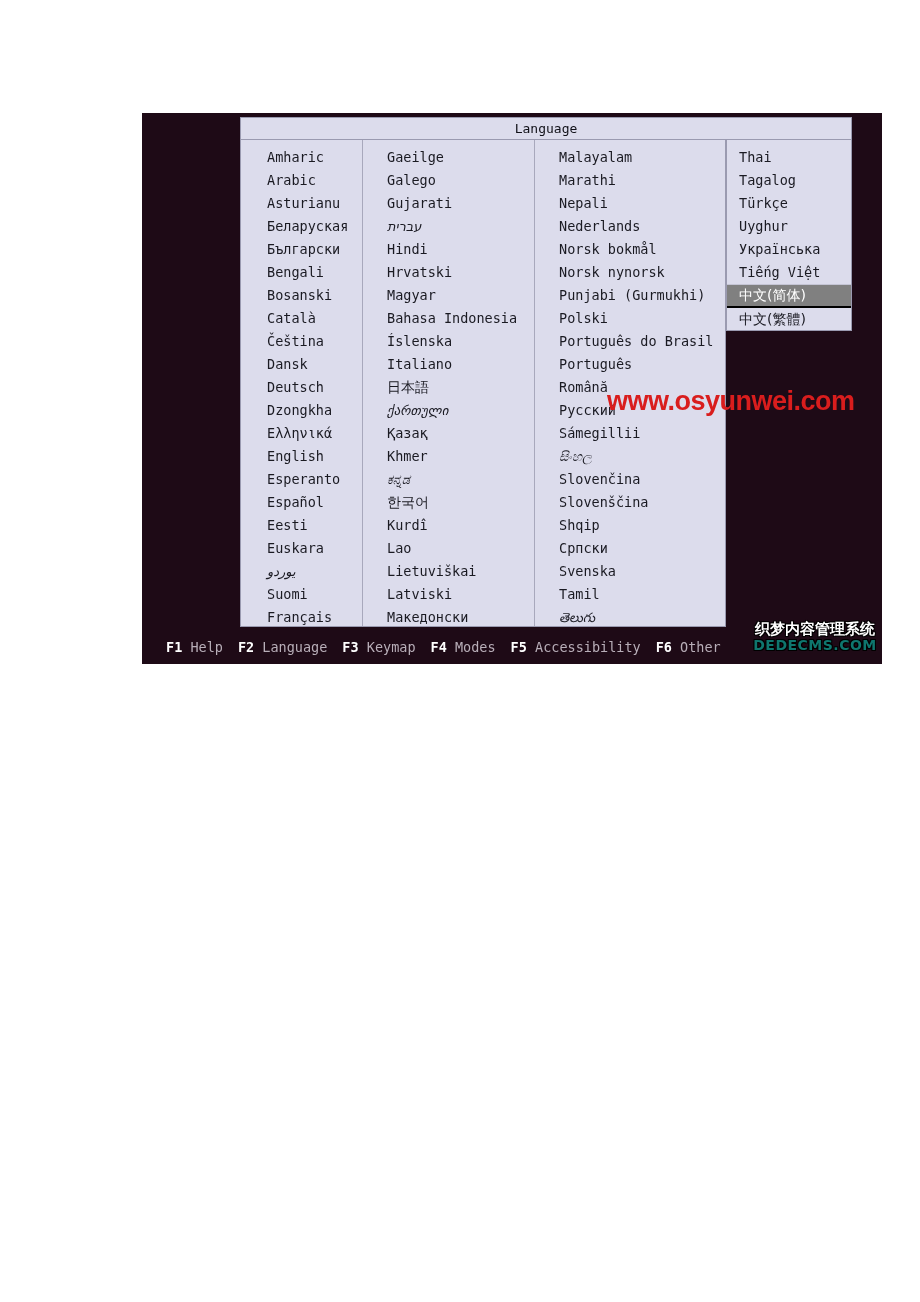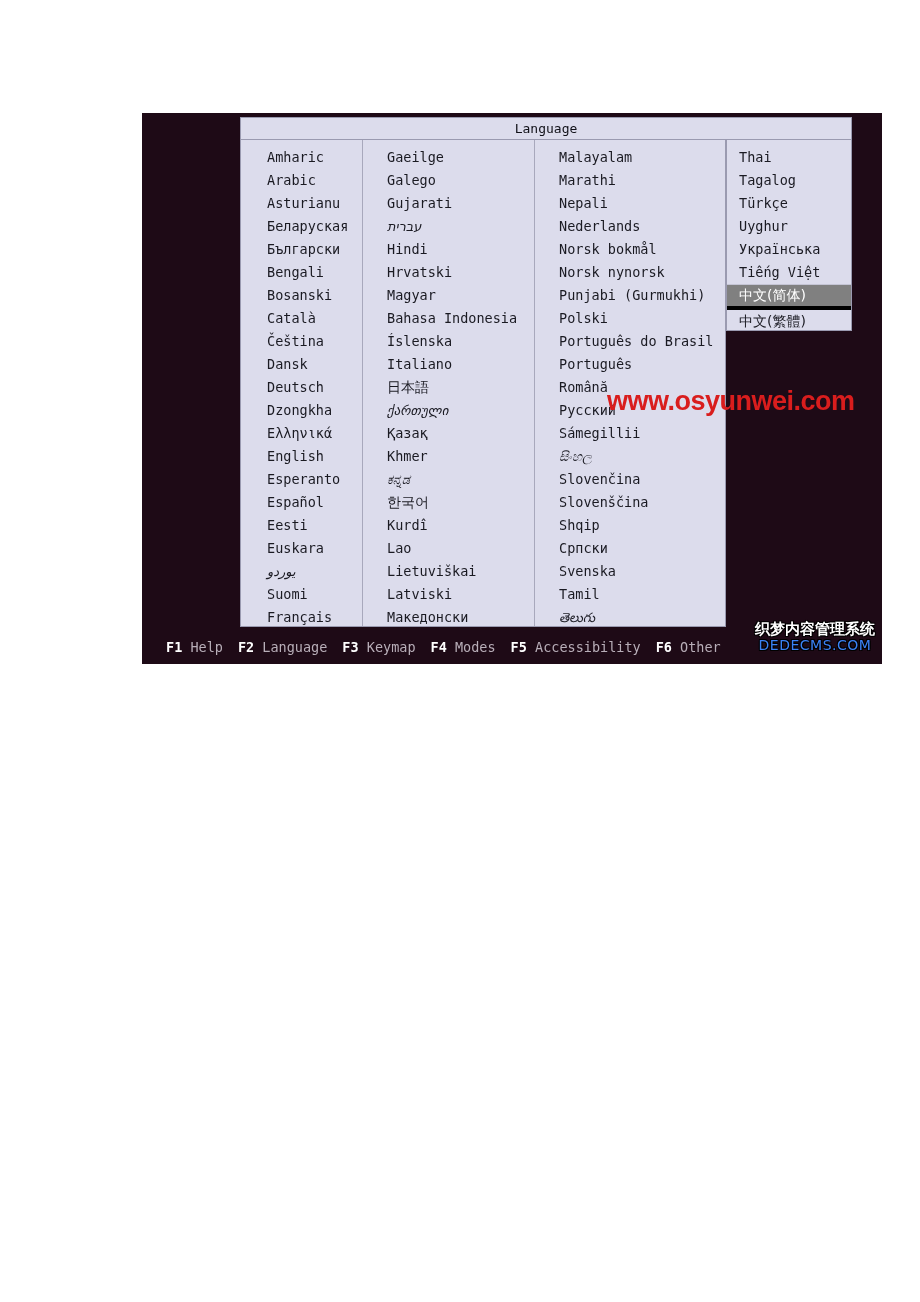--- a/index.html
+++ b/index.html
@@ -108,21 +108,21 @@
     border: 1px solid #9a9ab0;
     box-sizing: border-box;
     padding-top: 6px;
   }
   .col-panel .lang-item { padding-left: 12px; }
 
   .lang-item.selected {
     background: #808080;
     color: #ffffff;
     border-top: 1px solid #c4c4d4;
-    border-bottom: 4px solid #000000;
+    border-bottom: 2px solid #000000;
     height: 21px;
     line-height: 21px;
   }
 
   
   #fnbar {
     position: absolute;
     left: 0;
     top: 518px;
     width: 740px;
@@ -170,22 +170,22 @@
     display: block;
     font-size: 15px;
     font-weight: bold;
     color: #ffffff;
     letter-spacing: 0px;
     text-shadow: 1px 1px 0 #000, -1px -1px 0 #000, 1px -1px 0 #000, -1px 1px 0 #000;
   }
   #watermark-dede .wm-en {
     display: block;
     font-size: 14px;
-    font-weight: normal;
-    color: #3b82f6;
+    font-weight: bold;
+    color: #0f766e;
     letter-spacing: 0.5px;
     margin-top: 1px;
     text-shadow: 1px 1px 0 #000, -1px -1px 0 #000, 1px -1px 0 #000, -1px 1px 0 #000;
   }
 </style>
 </head>
 <body>
 
 <div id="page">
 

